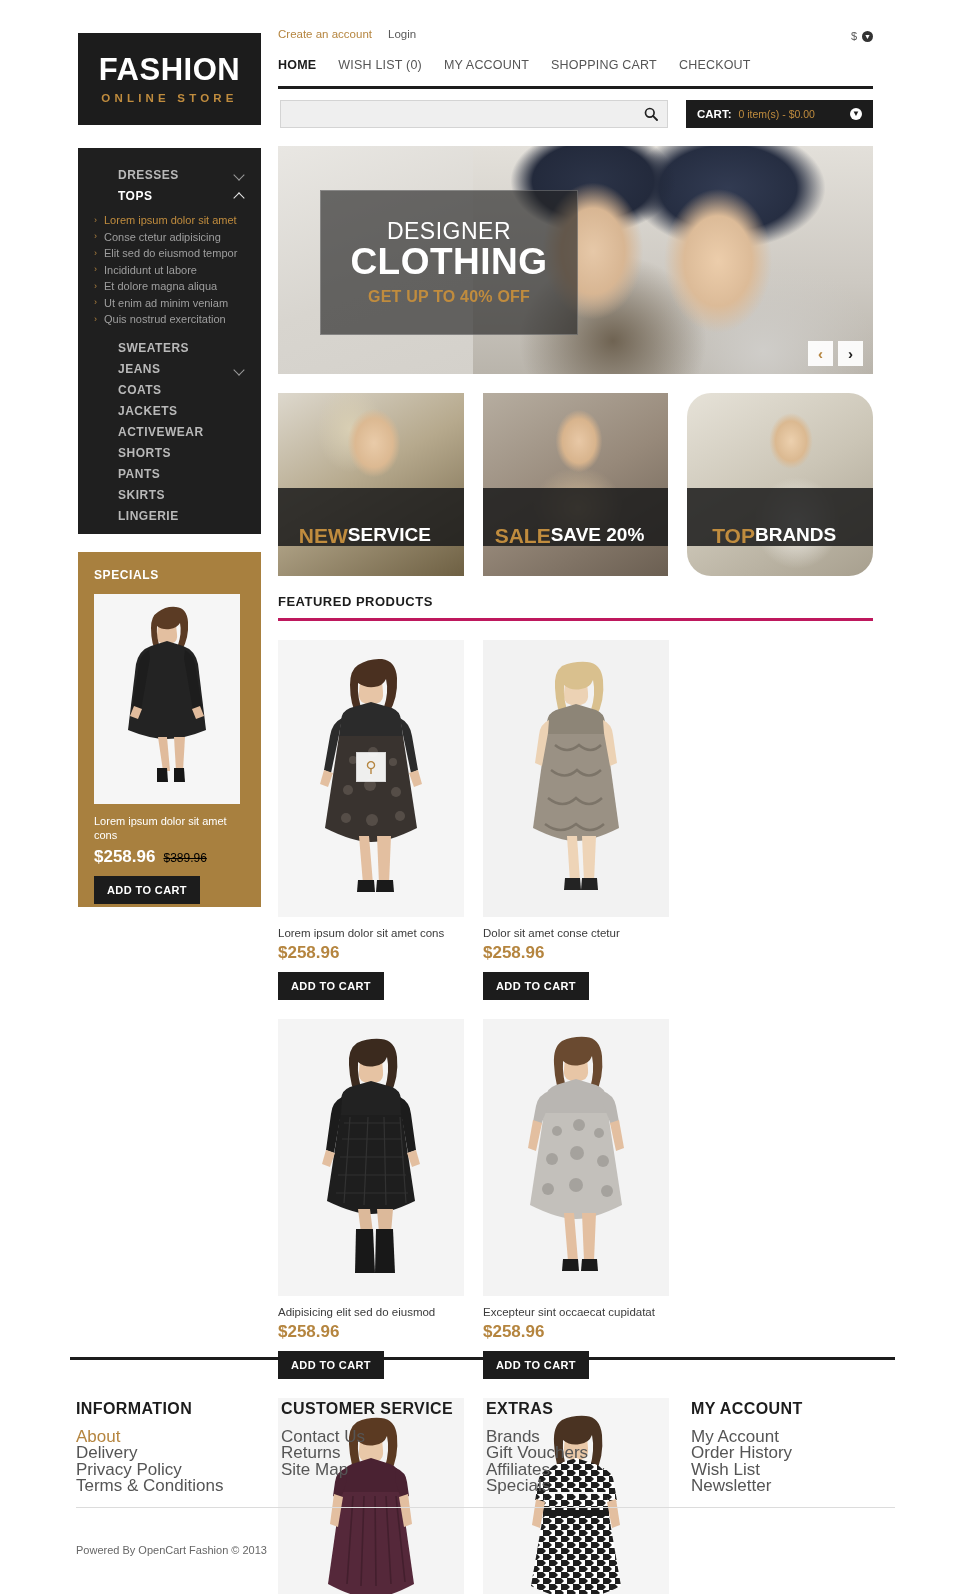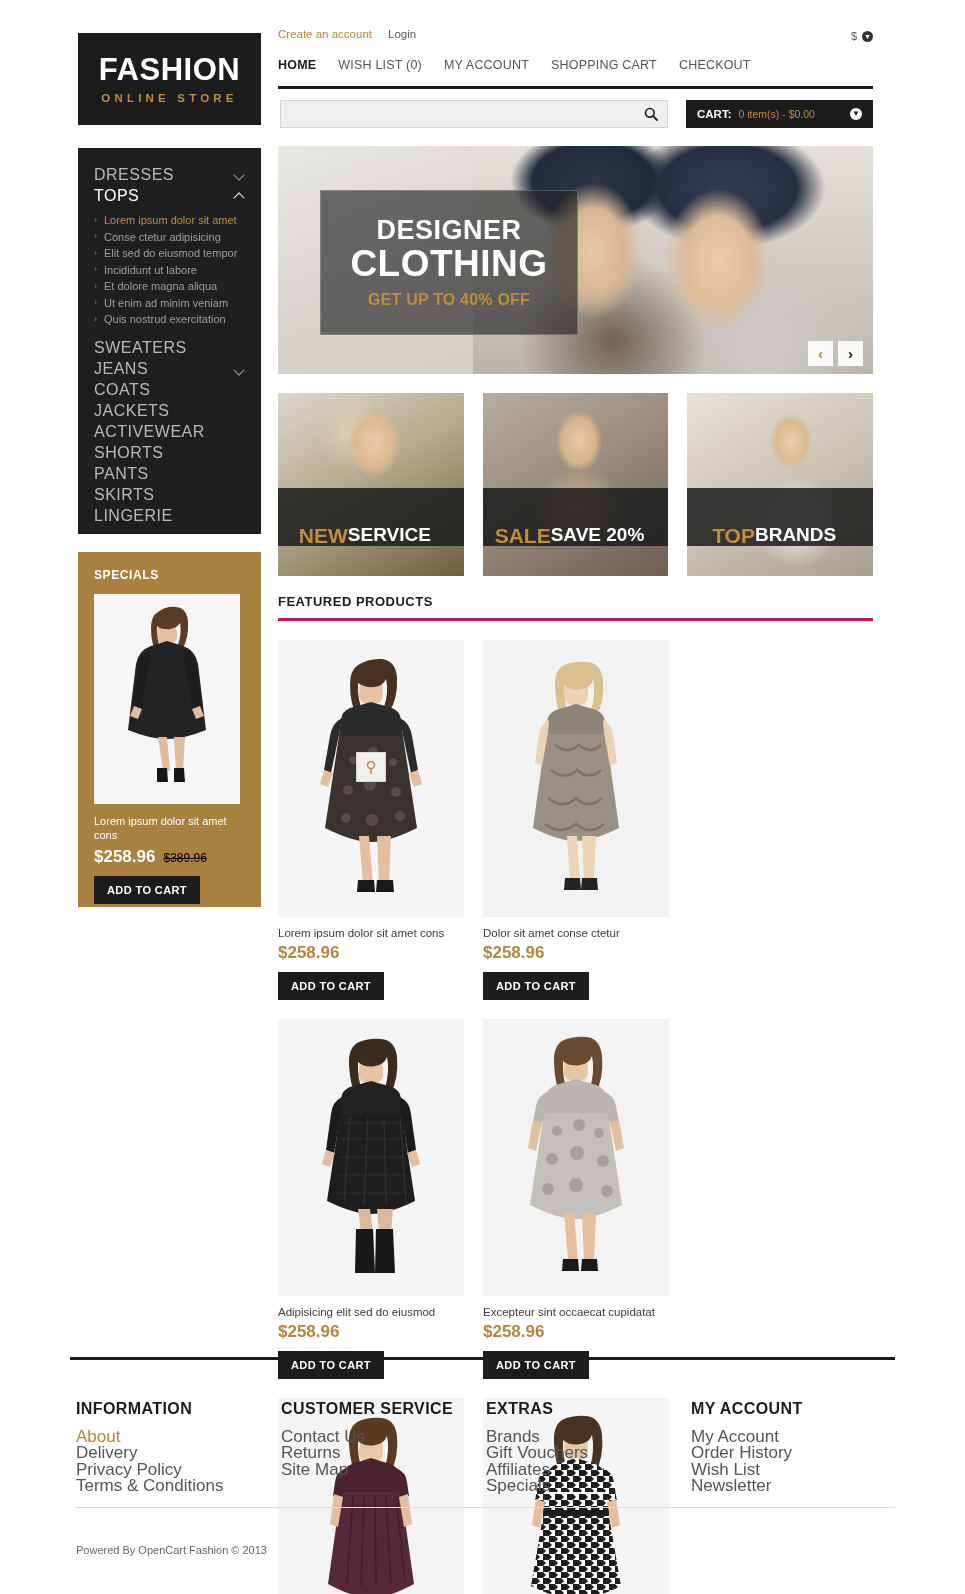--- a/index.html
+++ b/index.html
@@ -88,21 +88,21 @@
   
   .sidebar {
     position: absolute; left: 78px; top: 148px; width: 183px; height: 386px;
     background: #1f1f1f; padding: 16px 0 10px 0;
   }
   .cat-row {
     display: flex; align-items: center; justify-content: space-between;
     padding: 0 16px; height: 21px; cursor: pointer;
   }
   .cat-label {
-    color: #b9b9b9; font-size: 16px; font-weight: normal; letter-spacing: 0.5px;
+    color: #b9b9b9; font-size: 12px; font-weight: bold; letter-spacing: 0.5px; margin-left: 24px;
   }
   .cat-row.open .cat-label { color: #ffffff; }
   .chev { width: 11px; height: 11px; position: relative; }
   .chev::before {
     content: ""; position: absolute; left: 1px; top: 2px;
     width: 7px; height: 7px; border-right: 1.6px solid #9a9a9a;
     border-bottom: 1.6px solid #9a9a9a; transform: rotate(45deg);
   }
   .chev.up::before {
     transform: rotate(-135deg); top: 4px;
@@ -158,21 +158,21 @@
       radial-gradient(ellipse 125px 78px at 255px 42px, #323b52 0%, #262e42 55%, rgba(38,46,66,0) 78%),
       radial-gradient(ellipse 130px 120px at 140px 195px, #6f6352 0%, rgba(111,99,82,0) 72%),
       radial-gradient(ellipse 150px 130px at 290px 205px, #cfcdc9 0%, rgba(207,205,201,0) 74%),
       linear-gradient(180deg,#e3e0da 0%, #cdc9c2 60%, #b9b4ab 100%);
   }
   .hero-panel {
     position: absolute; left: 42px; top: 44px; width: 258px; height: 145px;
     background: rgba(38,38,38,0.66); border: 1px solid rgba(255,255,255,0.22);
     display: flex; flex-direction: column; align-items: center; justify-content: center;
   }
-  .hero-l1 { color: #fff; font-size: 27px; font-weight: bold; letter-spacing: 0.5px; line-height: 1.05; }
+  .hero-l1 { color: #fff; font-size: 23px; font-weight: normal; letter-spacing: 0.5px; line-height: 1.05; }
   .hero-l2 { color: #fff; font-size: 37px; font-weight: bold; letter-spacing: 0.5px; line-height: 1.05; }
   .hero-l3 { color: #c08c3e; font-size: 16px; font-weight: bold; margin-top: 7px; letter-spacing: 0.2px; }
   .hero-nav { position: absolute; right: 10px; bottom: 8px; display: flex; gap: 5px; }
   .hero-arrow {
     width: 25px; height: 25px; background: rgba(255,255,255,0.92);
     display: flex; align-items: center; justify-content: center;
     font-size: 15px; font-weight: bold; cursor: pointer;
   }
   .hero-arrow.prev { color: #b5853f; }
   .hero-arrow.next { color: #1c1c1c; }
@@ -193,20 +193,21 @@
     background:
       radial-gradient(ellipse 30px 40px at 96px 48px, #e8c8a6 0%, #d8b48d 55%, rgba(216,180,141,0) 78%),
       radial-gradient(ellipse 60px 55px at 95px 115px, #cdb796 0%, rgba(205,183,150,0) 75%),
       linear-gradient(150deg,#b6ada0 0%, #97897a 50%, #6b5f52 100%);
   }
   .promo.p3 {
     background:
       radial-gradient(ellipse 28px 36px at 104px 48px, #ecd0ae 0%, #dbb991 55%, rgba(219,185,145,0) 78%),
       radial-gradient(ellipse 58px 62px at 110px 130px, #f3f1ec 0%, rgba(243,241,236,0) 74%),
       linear-gradient(150deg,#e6e2d8 0%, #cbc5b6 50%, #a79f8e 100%);
+    border-radius: 24px;
   }
   .promo-bar {
     position: absolute; left: 0; bottom: 30px; width: 100%; height: 58px;
     background: rgba(28,28,28,0.86);
     display: flex; flex-direction: row; align-items: flex-end;
     justify-content: center; padding-right: 12px;
   }
   .promo-t1 { color: #c08c3e; font-size: 21px; font-weight: bold; line-height: 1; }
   .promo-t2 { color: #fff; font-size: 19px; font-weight: bold; line-height: 1.15; }
 

